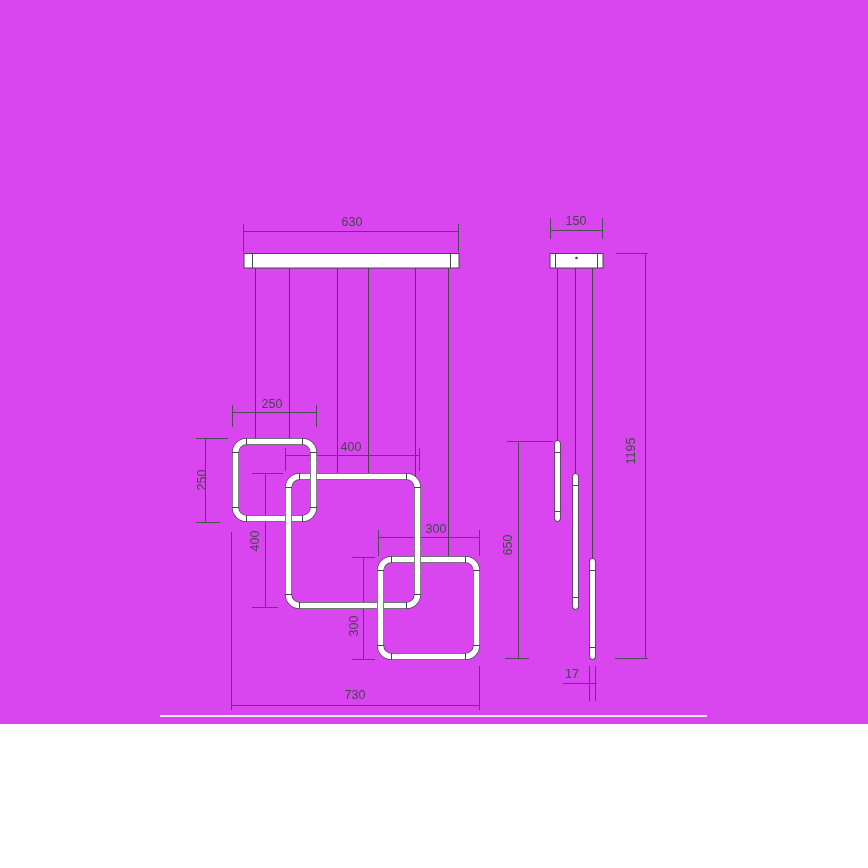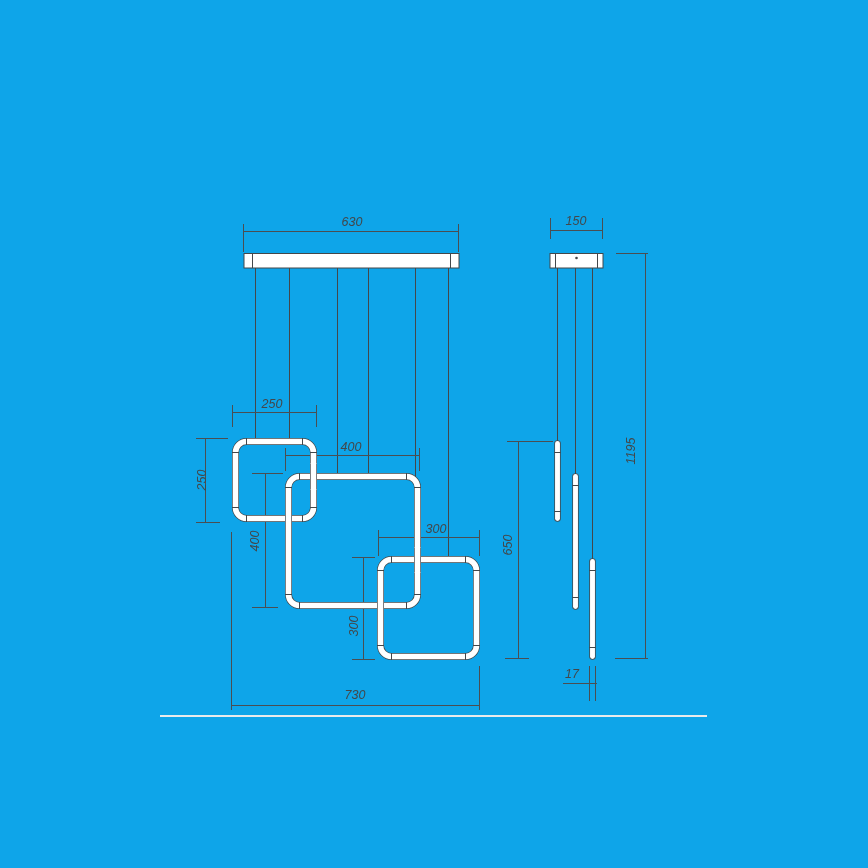--- a/index.html
+++ b/index.html
@@ -1,17 +1,17 @@
 <!DOCTYPE html>
 <html><head>
 <meta charset="utf-8">
 <style>
   html,body{margin:0;padding:0;background:#ffffff;}
-  .canvas{position:relative;width:868px;height:868px;background:#0ea5e9;overflow:hidden;
-          font-family:"Liberation Sans",sans-serif;font-style:italic;}
+  .canvas{position:relative;width:868px;height:724px;background:#d946ef;overflow:hidden;
+          font-family:"Liberation Sans",sans-serif;}
   svg text{font-family:"Liberation Sans",sans-serif;font-size:12.5px;fill:#43474a;}
   .dimline{stroke:#4a4e52;stroke-width:1;fill:none;}
   .tube-out{stroke:#43474a;fill:none;}
   .tube-in{stroke:#ffffff;fill:none;}
   .joint{stroke:#43474a;stroke-width:1;fill:none;}
   .cable{stroke:#43474a;stroke-width:1;fill:none;}
 </style>
 </head>
 <body>
 

